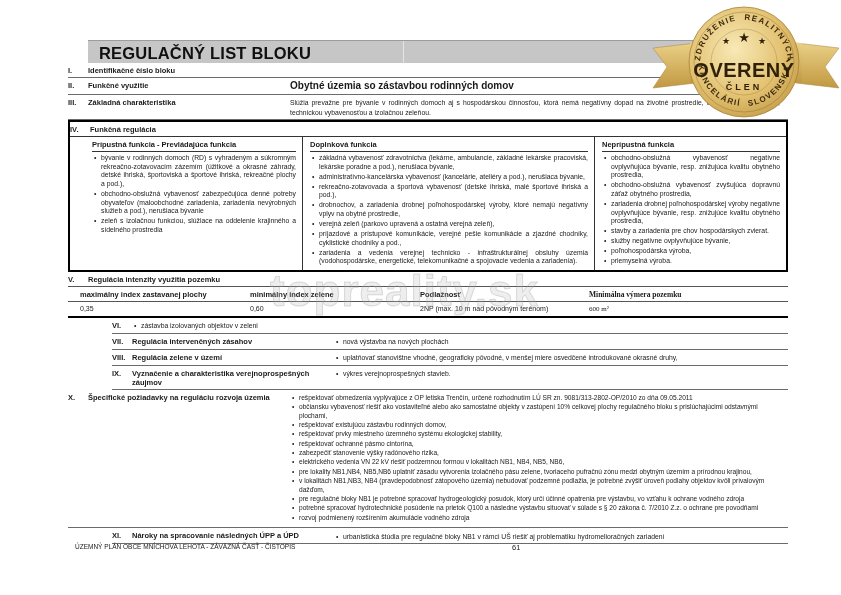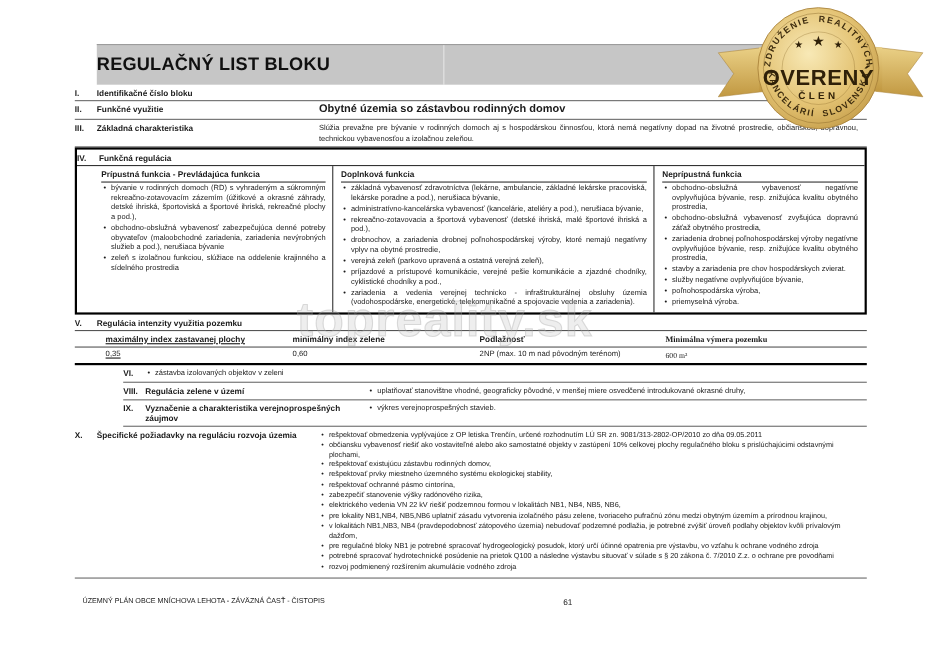--- a/index.html
+++ b/index.html
@@ -1,21 +1,21 @@
 <!DOCTYPE html>
 <html><head>
 <meta charset="utf-8">
 <style>
   * { margin:0; padding:0; box-sizing:border-box; }
   html,body { width:841px; height:595px; }
   body { background:#fff; font-family:"Liberation Sans", sans-serif; color:#1a1a1a; position:relative; overflow:hidden; }
 
   .doc { position:absolute; left:68px; top:40px; width:720px; }
 
-  .titlebar { margin-left:20px; height:37px; background:#c6c6c6; display:flex; align-items:center; border-top:1px solid #9c9c9c; position:relative; }
+  .titlebar { margin-left:20px; height:23px; background:#c6c6c6; display:flex; align-items:flex-end; padding-left:11px; border-top:1px solid #9c9c9c; position:relative; }
   .titlebar h1 { font-size:16.5px; font-weight:bold; color:#101010; letter-spacing:.2px; }
   .bar-divider { position:absolute; left:315px; top:0; bottom:0; width:1px; background:rgba(255,255,255,.55); }
 
   .trow { display:flex; border-bottom:1px solid #6b6b6b; align-items:flex-start; }
   .cell-num { width:20px; font-size:7.5px; font-weight:bold; padding-top:3px; flex:none; }
   .cell-label { width:202px; font-size:7.5px; font-weight:bold; padding:3px 4px 2px 0; flex:none; }
   .cell-value { flex:1; font-size:6.8px; line-height:1.4; padding:3px 2px 2px 0; }
   .vbold { font-size:10px; font-weight:bold; line-height:1.2; padding-top:2px; padding-bottom:2px; }
   .row1,.row2 { min-height:15px; }
   .row3 .cell-value { max-width:492px; text-align:justify; }
@@ -30,21 +30,21 @@
   ul.bullets li { font-size:6.8px; line-height:1.27; text-align:justify; position:relative; padding-left:9px; margin-top:1.4px; }
   ul.bullets li::before { content:"•"; position:absolute; left:2px; }
   .s4c1 { width:212px; }
   .s4c2 { width:292px; border-left:1px solid #333; padding-left:7px; }
   .s4c3 { flex:1; border-left:1px solid #333; padding-left:7px; }
 
   .sec5-head { display:flex; border-bottom:1px solid #555; }
   .sec5-sub, .sec5-vals { display:flex; }
   .sec5-sub { border-bottom:1px solid #555; }
   .sec5-vals { border-bottom:2.5px solid #000; }
-  .s5a { margin-left:28px; width:170px;text-decoration:underline; } .s5b { width:170px; } .s5c { width:169px; } .s5d { flex:1;font-family:Liberation Serif, serif; }
+  .s5a { margin-left:12px; width:170px; } .s5b { width:170px; } .s5c { width:169px; } .s5d { flex:1;font-family:Liberation Serif, serif; }
   .s5h { font-size:7.5px; font-weight:bold; padding:3px 2px 2px 0; }
   .s5v { font-size:7px; padding:3px 2px 3px 0; }
 
   .simple { min-height:12px;margin-left:44px; }
   .simple ul.bullets li, .rowx ul.bullets li, .row11 ul.bullets li { text-align:left; }
   .rowx ul.bullets li { font-size:6.6px; line-height:1.3; margin-top:.8px; }
   .rowx { padding-bottom:3px; }
 
   .footer-left { position:absolute; left:75px; top:543px; font-size:6.5px; color:#222; }
   .footer-page { position:absolute; left:512px; top:543px; font-size:7.5px; color:#222; }
@@ -144,20 +144,29 @@
 
   <div class="trow simple">
     <div class="cell-num">VI.</div>
     <div class="cell-value">
         <ul class="bullets">
           <li>zástavba izolovaných objektov v zeleni</li>
         </ul>
       </div>
   </div>
 
+  <div class="trow simple">
+    <div class="cell-num">VII.</div>
+    <div class="cell-label">Regulácia intervenčných zásahov</div>
+    <div class="cell-value">
+        <ul class="bullets">
+          <li>nová výstavba na nových plochách</li>
+        </ul>
+      </div>
+  </div>
 
   <div class="trow simple">
     <div class="cell-num">VIII.</div>
     <div class="cell-label">Regulácia zelene v území</div>
     <div class="cell-value">
         <ul class="bullets">
           <li>uplatňovať stanovištne vhodné, geograficky pôvodné, v menšej miere osvedčené introdukované okrasné druhy,</li>
         </ul>
       </div>
   </div>
@@ -186,20 +195,29 @@
           <li>elektrického vedenia VN 22 kV riešiť podzemnou formou v lokalitách NB1, NB4, NB5, NB6,</li>
           <li>pre lokality NB1,NB4, NB5,NB6 uplatniť zásadu vytvorenia izolačného pásu zelene, tvoriaceho pufračnú zónu medzi obytným územím a prírodnou krajinou,</li>
           <li>v lokalitách NB1,NB3, NB4 (pravdepodobnosť zátopového územia) nebudovať podzemné podlažia, je potrebné zvýšiť úroveň podlahy objektov kvôli prívalovým dažďom,</li>
           <li>pre regulačné bloky NB1 je potrebné spracovať hydrogeologický posudok, ktorý určí účinné opatrenia pre výstavbu, vo vzťahu k ochrane vodného zdroja</li>
           <li>potrebné spracovať hydrotechnické posúdenie na prietok Q100 a následne výstavbu situovať v súlade s § 20 zákona č. 7/2010 Z.z. o ochrane pre povodňami</li>
           <li>rozvoj podmienený rozšírením akumulácie vodného zdroja</li>
         </ul>
       </div>
   </div>
 
+  <div class="trow simple row11">
+    <div class="cell-num">XI.</div>
+    <div class="cell-label">Nároky na spracovanie následných ÚPP a ÚPD</div>
+    <div class="cell-value">
+        <ul class="bullets">
+          <li>urbanistická štúdia pre regulačné bloky NB1 v rámci UŠ riešiť aj problematiku hydromelioračných zariadení</li>
+        </ul>
+      </div>
+  </div>
 
 </div>
 
 <div class="watermark">topreality.sk</div>
 
 <svg class="badge" width="192" height="122" viewBox="0 0 192 122" aria-hidden="true">
   <defs>
     <linearGradient id="ribbonG" x1="0" y1="0" x2="0" y2="1">
       <stop offset="0" stop-color="#ead086"></stop>
         <stop offset="1" stop-color="#c19841"></stop>

